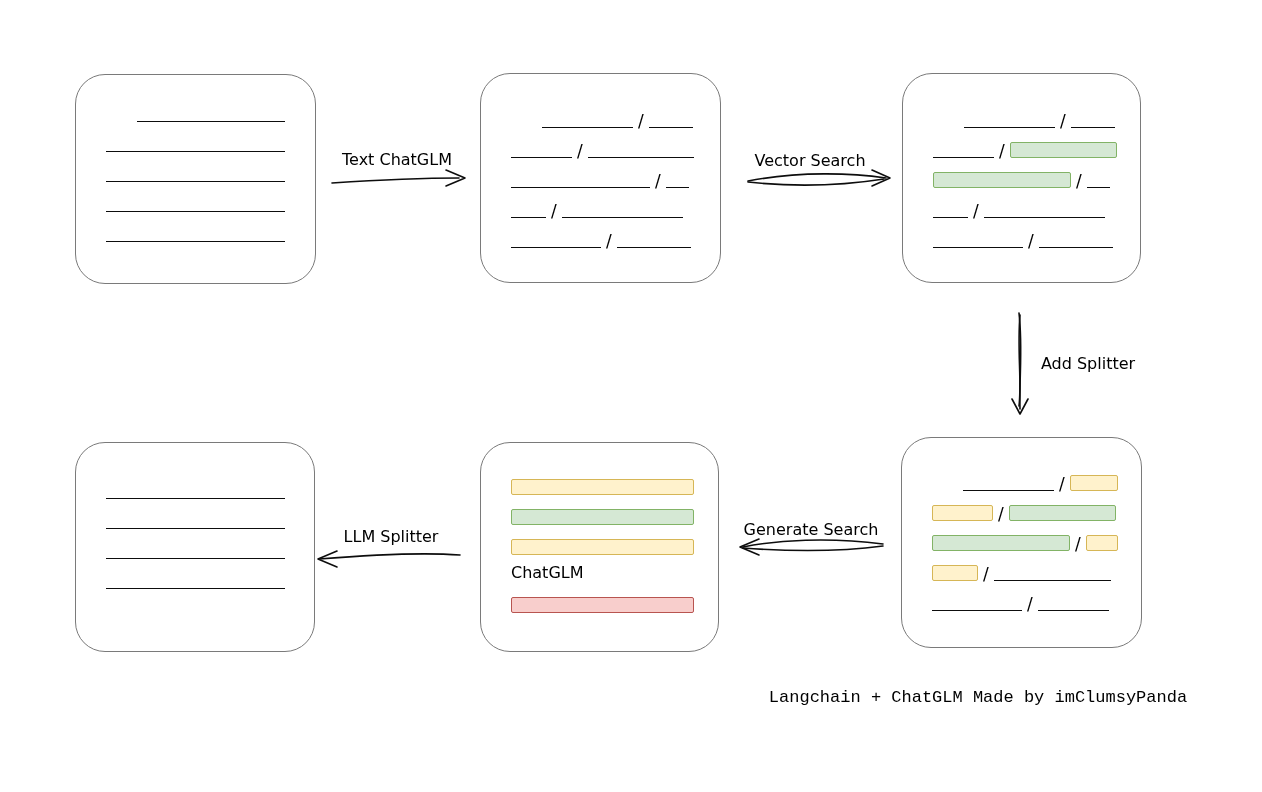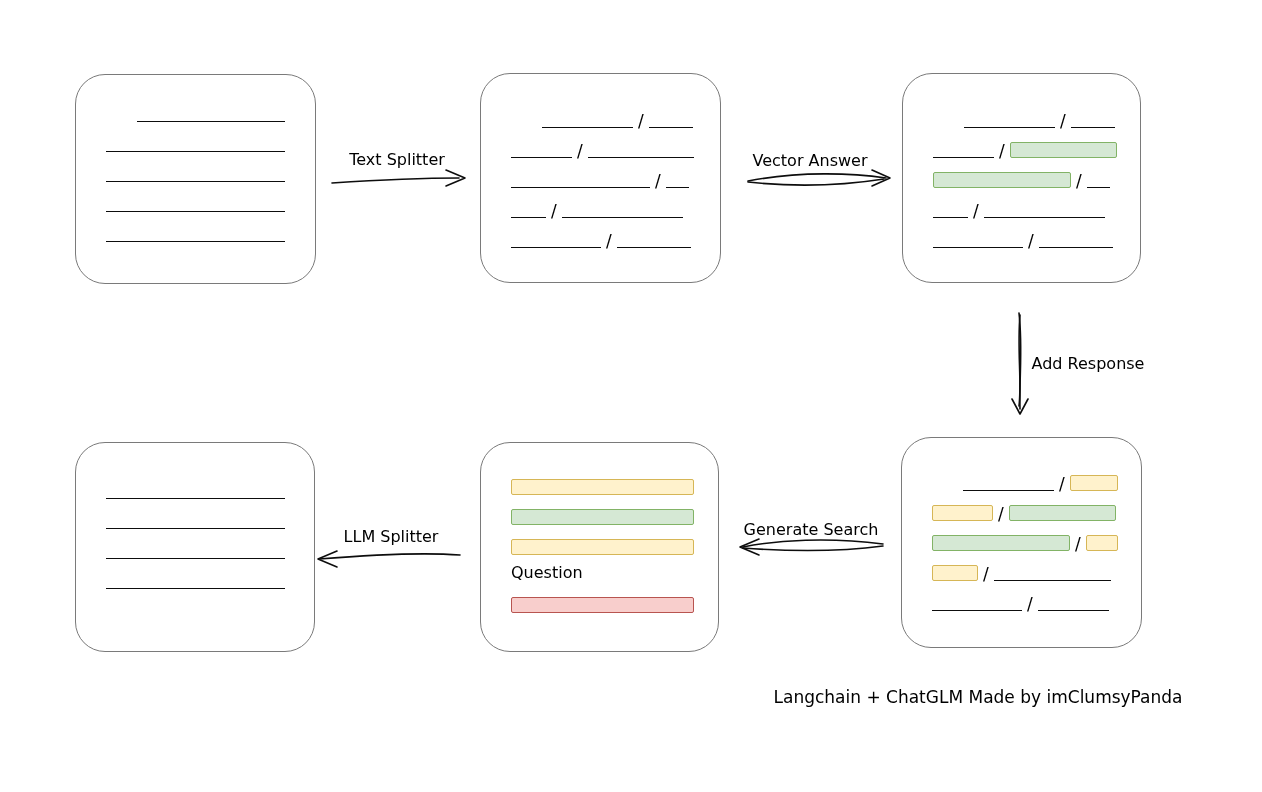--- a/index.html
+++ b/index.html
@@ -22,20 +22,21 @@
   .bar.red{background:var(--red-fill,#f8cecc);border-color:var(--red-border,#b85450);}
   .slash{font-size:17px;line-height:17px;margin:0 5px -2px 5px;font-weight:500;}
   .node-label{font-size:16px;font-weight:500;height:20px;line-height:20px;}
   .arrow-label{
     position:absolute;transform:translate(-50%,-50%);font-size:16px;font-weight:500;
     white-space:nowrap;
   }
   .caption{
     position:absolute;transform:translate(-50%,-50%);font-size:17px;font-weight:500;
     white-space:nowrap;
+    font-family:Liberation Mono, monospace;
   }
   
   #box-document{left:75px;top:74px;width:241px;height:210px;}
   #box-document .rows{padding-top:17px;}
   #box-split{left:480px;top:73px;width:241px;height:210px;}
   #box-split .rows{padding-top:24px;}
   #box-vector{left:902px;top:73px;width:239px;height:210px;}
   #box-vector .rows{padding-top:24px;}
   #box-context{left:901px;top:437px;width:241px;height:211px;}
   #box-context .rows{padding-top:23px;}
@@ -190,21 +191,21 @@
         <div class="row">
           <span class="bar yellow" style="width: 183px;"></span>
         </div>
         <div class="row">
           <span class="bar green" style="width: 183px;"></span>
         </div>
         <div class="row">
           <span class="bar yellow" style="width: 183px;"></span>
         </div>
       </div>
-    <div class="node-label q-label">Question</div>
+    <div class="node-label q-label">ChatGLM</div>
     <div class="rows">
         <div class="row">
           <span class="bar red" style="width: 183px;"></span>
         </div>
       </div>
   </div>
 
   <div class="box" id="box-answer">
     <div class="rows">
         <div class="row">
@@ -215,20 +216,20 @@
         </div>
         <div class="row">
           <span class="seg-line" style="width: 179px;"></span>
         </div>
         <div class="row">
           <span class="seg-line" style="width: 179px;"></span>
         </div>
       </div>
   </div>
 
-  <div class="arrow-label" style="left:397px;top:159px">Text Splitter</div>
-  <div class="arrow-label" style="left:810px;top:160px">Vector Answer</div>
-  <div class="arrow-label" style="left:1088px;top:363px">Add Response</div>
+  <div class="arrow-label" style="left:397px;top:159px">Text ChatGLM</div>
+  <div class="arrow-label" style="left:810px;top:160px">Vector Search</div>
+  <div class="arrow-label" style="left:1088px;top:363px">Add Splitter</div>
   <div class="arrow-label" style="left:811px;top:529px">Generate Search</div>
   <div class="arrow-label" style="left:391px;top:536px">LLM Splitter</div>
 
   <div class="caption" style="left:978px;top:697px">Langchain + ChatGLM Made by imClumsyPanda</div>
 </div>
 
 </body></html>

